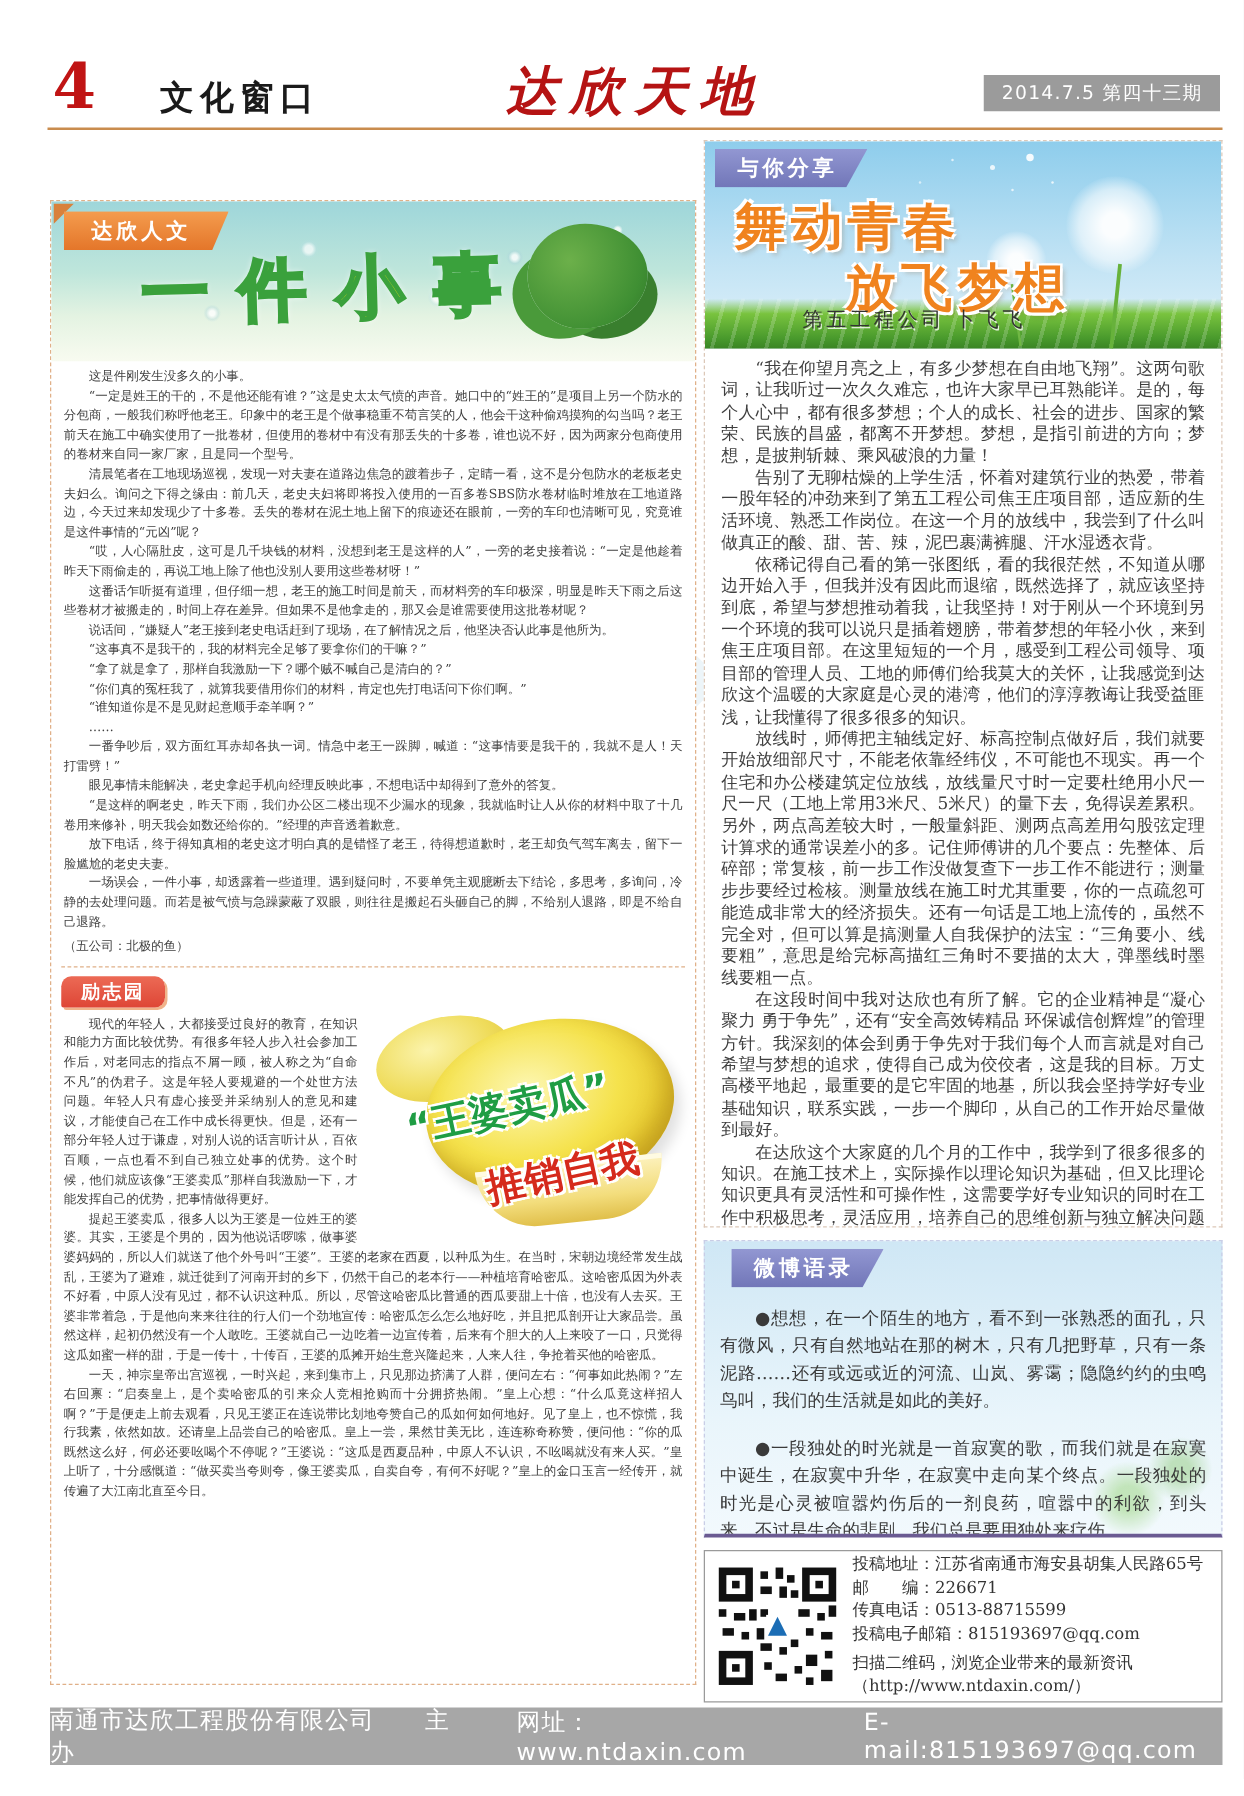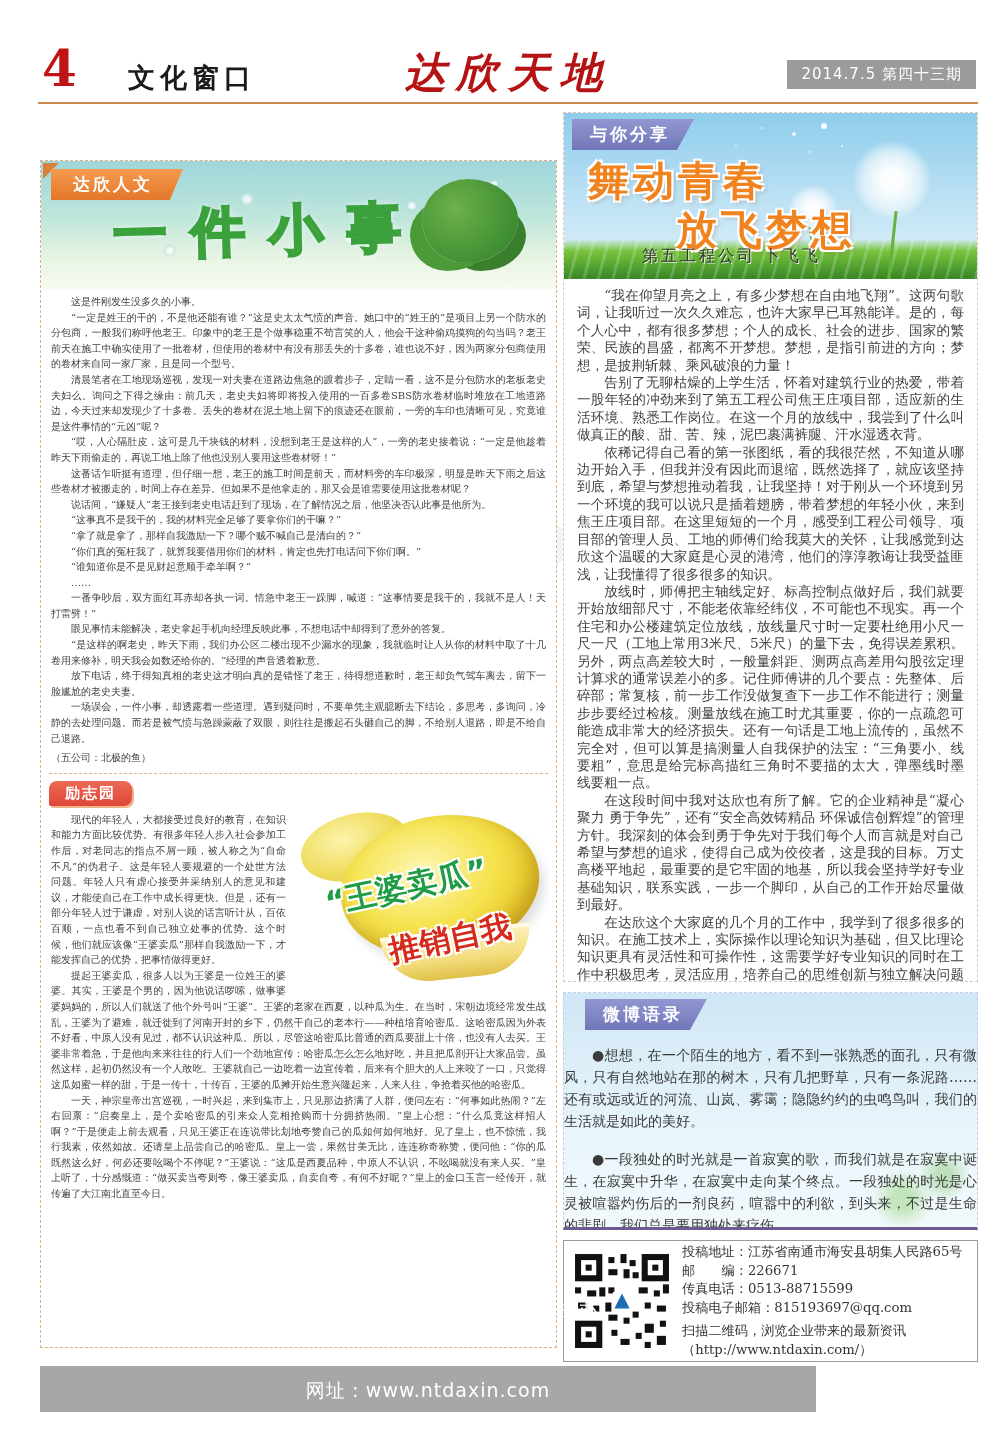--- a/index.html
+++ b/index.html
@@ -112,34 +112,34 @@
   .r-body { padding:8px 13px 0; }
   .r-body p { font-size:13.6px; line-height:17.4px; text-align:justify; text-indent:2em; color:#3f3f3f; }
   
   .r-weibo { position:relative; margin-top:10px; height:238px; overflow:hidden;
     border:1px dashed #c9cde6; border-bottom:3px solid #6b5b92;
     background:
       radial-gradient(circle at 82% 88%, rgba(150,210,120,.5) 0 10px, rgba(150,210,120,0) 30px),
       radial-gradient(circle at 92% 78%, rgba(120,190,90,.4) 0 8px, rgba(120,190,90,0) 26px),
       linear-gradient(180deg,#cfe7f5,#e9f5fb 60%,#f2f9fd); }
   .r-weibo .ribbon-purple { position:relative; display:inline-block; left:6px; top:6px; margin-bottom:12px;margin-left:15px; }
-  .weibo-quotes { padding:8px 0 0; }
+  .weibo-quotes { padding:8px 12px 0; }
   .weibo-quotes p { font-size:14px; line-height:22px; text-align:justify; text-indent:2em;
     color:#3a3a3a; margin-bottom:16px; }
   
   .r-contact { margin-top:10px; height:122px; border:1px solid #9a9a9a; background:#fff;
     display:flex; align-items:center; padding:6px 8px; gap:10px; overflow:hidden; }
   .qr { flex:0 0 100px; width:100px; height:100px; }
   .contact-lines { flex:1; }
   .contact-lines div { font-size:13.2px; line-height:18.5px; color:#333; }
   .contact-lines .cap { margin-top:5px; }
   
-  .footer { position:absolute; left:40px; top:1366px; width:776px; height:46px; background:#a7a7a7;
-    color:#fff; display:flex; align-items:center; justify-content:center; gap:55px;
-    font-size:19px; font-family:"DejaVu Sans",sans-serif; letter-spacing:1px;flex-direction:column; }
+  .footer { position:absolute; left:40px; top:1366px; width:938px; height:46px; background:#a7a7a7;
+    color:#fff; display:flex; align-items:center; justify-content:center; gap:34px;
+    font-size:19px; font-family:"DejaVu Sans",sans-serif; letter-spacing:1px; }
   
   .wm { position:absolute; left:300px; top:430px; width:230px; height:230px;
     border:26px solid rgba(140,190,220,.16); transform:rotate(45deg); z-index:0; pointer-events:none; }
   .wm2 { position:absolute; left:120px; top:760px; font-size:200px; font-weight:bold;
     color:rgba(130,130,130,.06); z-index:0; pointer-events:none; font-family:"DejaVu Sans",sans-serif; }
   .a1-body, .a2 { position:relative; z-index:1; }
 </style>
 </head>
 <body>
 

